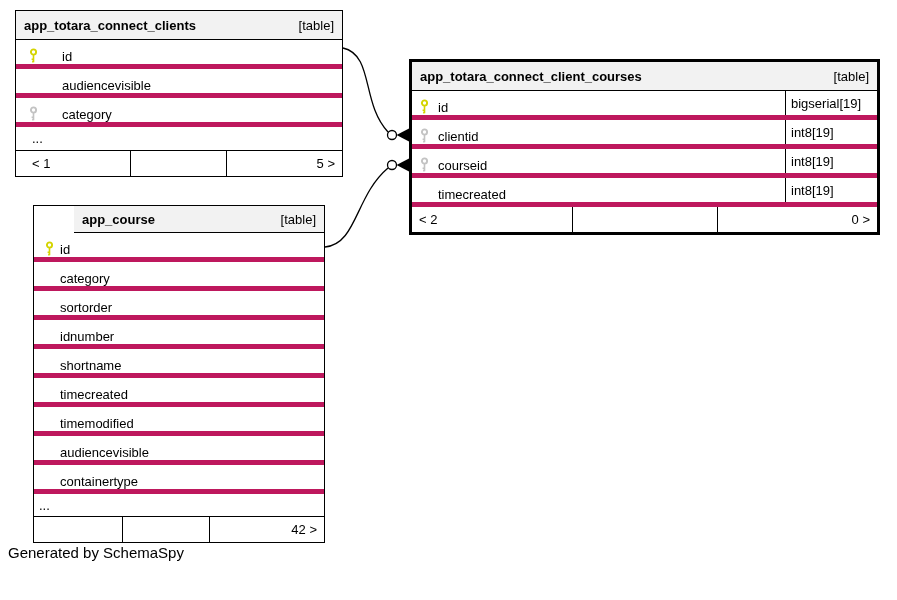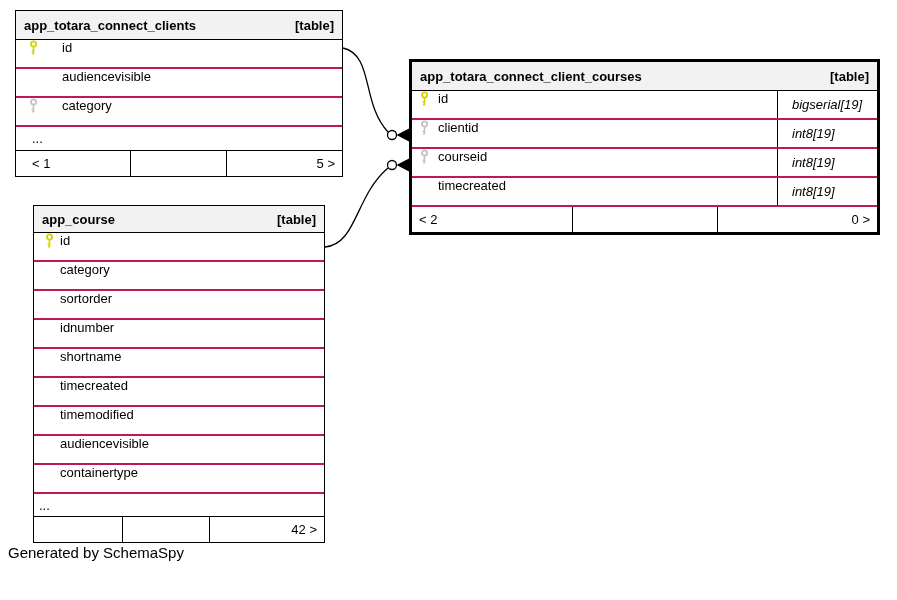--- a/index.html
+++ b/index.html
@@ -12,25 +12,25 @@
   .dot{fill:#fff;stroke:#000;stroke-width:1.3px;}
   .crow{fill:#000;stroke:none;}
 
   .tbl{position:absolute;background:#fff;border:1px solid #000;box-sizing:border-box;font-size:13px;}
   .tbl.focus{border-width:3px;}
   .hdr{
     display:flex;justify-content:space-between;align-items:center;
     background:#f2f2f2;border-bottom:1px solid #000;box-sizing:border-box;
     padding:0 8px;font-weight:bold;gap:24px;
   }
-  .hdr .badge{font-weight:bold;}
-  .row{display:flex;align-items:flex-start;border-bottom:2px solid #be185d;box-sizing:border-box;}
+  .hdr .badge{font-weight:normal;}
+  .row{display:flex;align-items:flex-end;border-bottom:5px solid #be185d;box-sizing:border-box;}
   .nm{flex:1;white-space:nowrap;overflow:hidden;}
-  .typ{width:100px;box-sizing:border-box;border-left:1px solid #000;align-self:stretch;
-       display:flex;align-items:center;padding-left:14px;white-space:nowrap;font-style:italic;}
+  .typ{width:92px;box-sizing:border-box;border-left:1px solid #000;align-self:stretch;
+       display:flex;align-items:center;padding-left:5px;white-space:nowrap;}
   .ico{display:inline-flex;align-items:center;box-sizing:border-box;flex:none;}
   .key{width:9px;height:16px;display:block;}
   .pk{color:#d4d400;}
   .fk{color:#c3c3c3;}
   .dots{border-bottom:1px solid #000;box-sizing:border-box;display:flex;align-items:center;}
   .pager{display:flex;box-sizing:border-box;}
   .cell{display:flex;align-items:center;box-sizing:border-box;padding:0 7px;white-space:nowrap;}
   .cell.b{border-right:1px solid #000;}
   .cell.cr{flex:1;justify-content:flex-end;}
 
@@ -48,21 +48,21 @@
   .t2{left:409px;top:59px;width:471px;}
   .t2 .hdr{height:29px;}
   .t2 .row{height:29px;}
   .t2 .ico{width:26px;padding-left:8px;}
   .t2 .pager{height:25px;}
   .t2 .cl{width:161px;}
   .t2 .cm{width:145px;}
 
   
   .t3{left:33px;top:205px;width:292px;}
-  .t3 .hdr{height:27px;}
+  .t3 .hdr{height:27px;margin-left:40px;}
   .t3 .row{height:29px;}
   .t3 .ico{width:26px;padding-left:11px;}
   .t3 .dots{height:23px;padding-left:5px;}
   .t3 .pager{height:25px;}
   .t3 .cl{width:89px;}
   .t3 .cm{width:87px;}
 
   .note{position:absolute;left:8px;top:544px;font-size:15px;}
   .defs{position:absolute;width:0;height:0;overflow:hidden;}
 </style>

